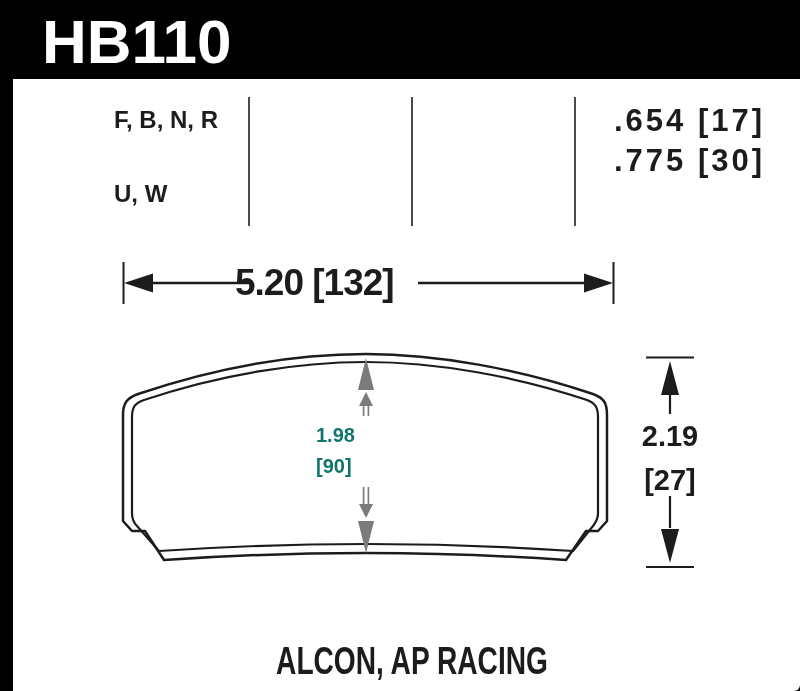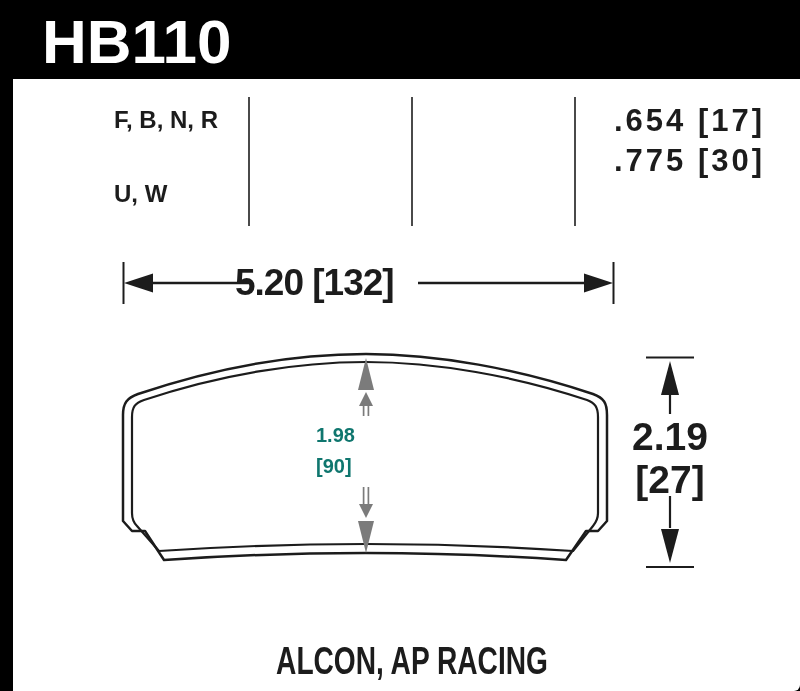--- a/index.html
+++ b/index.html
@@ -14,21 +14,21 @@
     font-size:62px;line-height:72px;font-weight:bold;letter-spacing:0px;
   }
   .txt{position:absolute;color:#1c1c1c;font-weight:bold;white-space:pre;}
   .compounds{left:114px;top:101px;font-size:24px;line-height:37px;}
   .thickness{left:582px;top:101px;font-size:31px;line-height:40px;letter-spacing:3px;margin-left:32px;}
   .divider{position:absolute;width:2px;top:97px;height:129px;background:#4a4a4a;}
   .d1{left:248px}.d2{left:411px}.d3{left:574px}
   .width-label{left:235px;top:262px;width:200px;text-align:left;font-size:37px;line-height:42px;letter-spacing:-1px;}
   .dim-gray{color:#0f766e;width:100px;left:316px;font-size:20px;line-height:31px;}
   .g1{top:420px}.g2{top:451px}
-  .dim-right{left:620px;width:100px;text-align:center;font-size:39px;}
+  .dim-right{left:620px;width:100px;text-align:center;font-size:29px;}
   .r1{top:420px;line-height:33px}.r2{top:462px;line-height:36px}
   .footer-apps{
     left:32px;top:642px;width:760px;text-align:center;
     font-size:38px;line-height:38px;transform:scaleX(0.74);transform-origin:50% 50%;
   }
   svg.draw{position:absolute;left:0;top:0;pointer-events:none;}
 </style>
 </head>
 <body>
 

